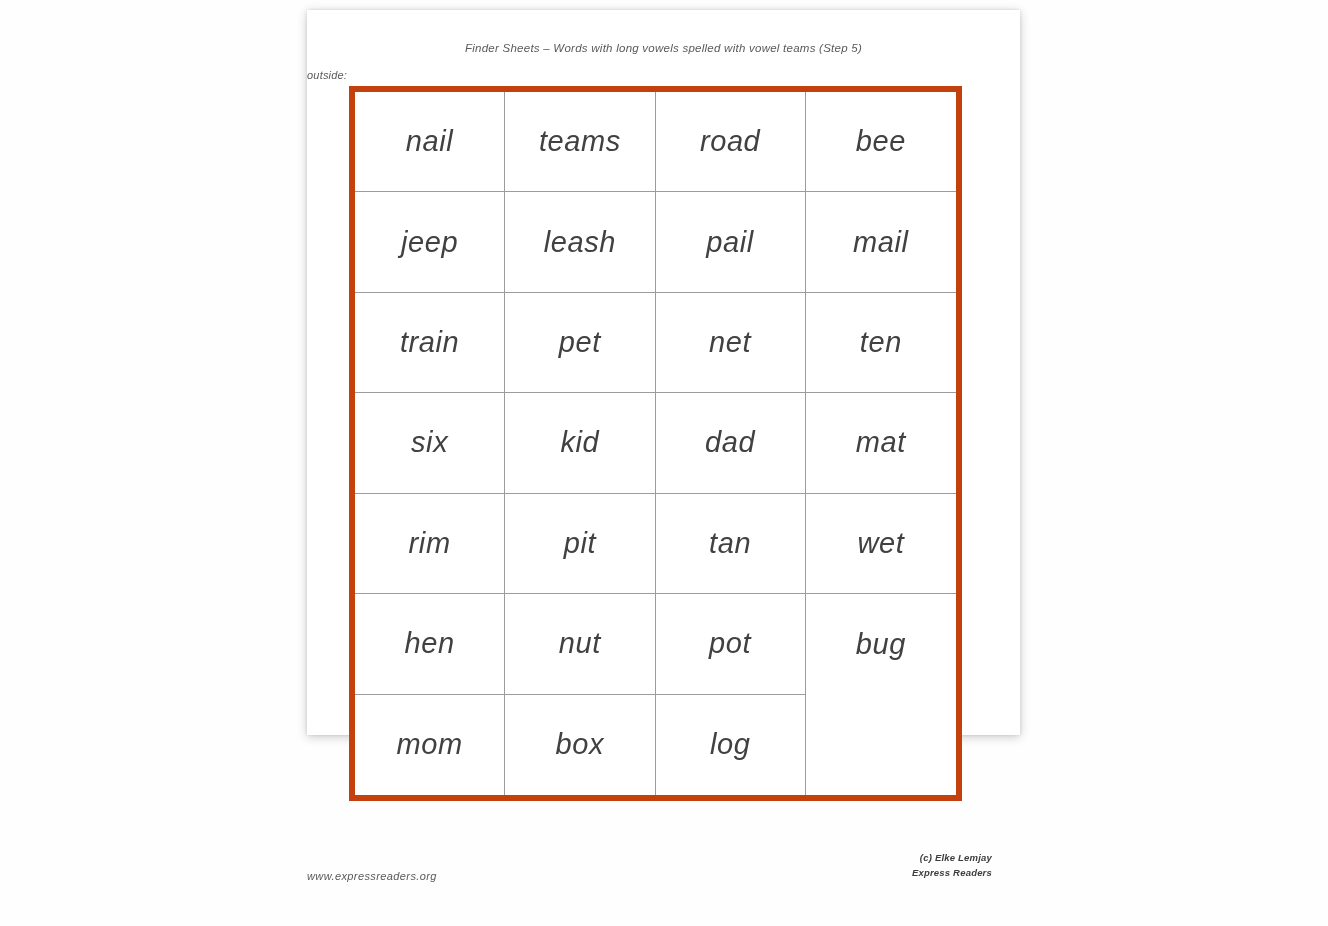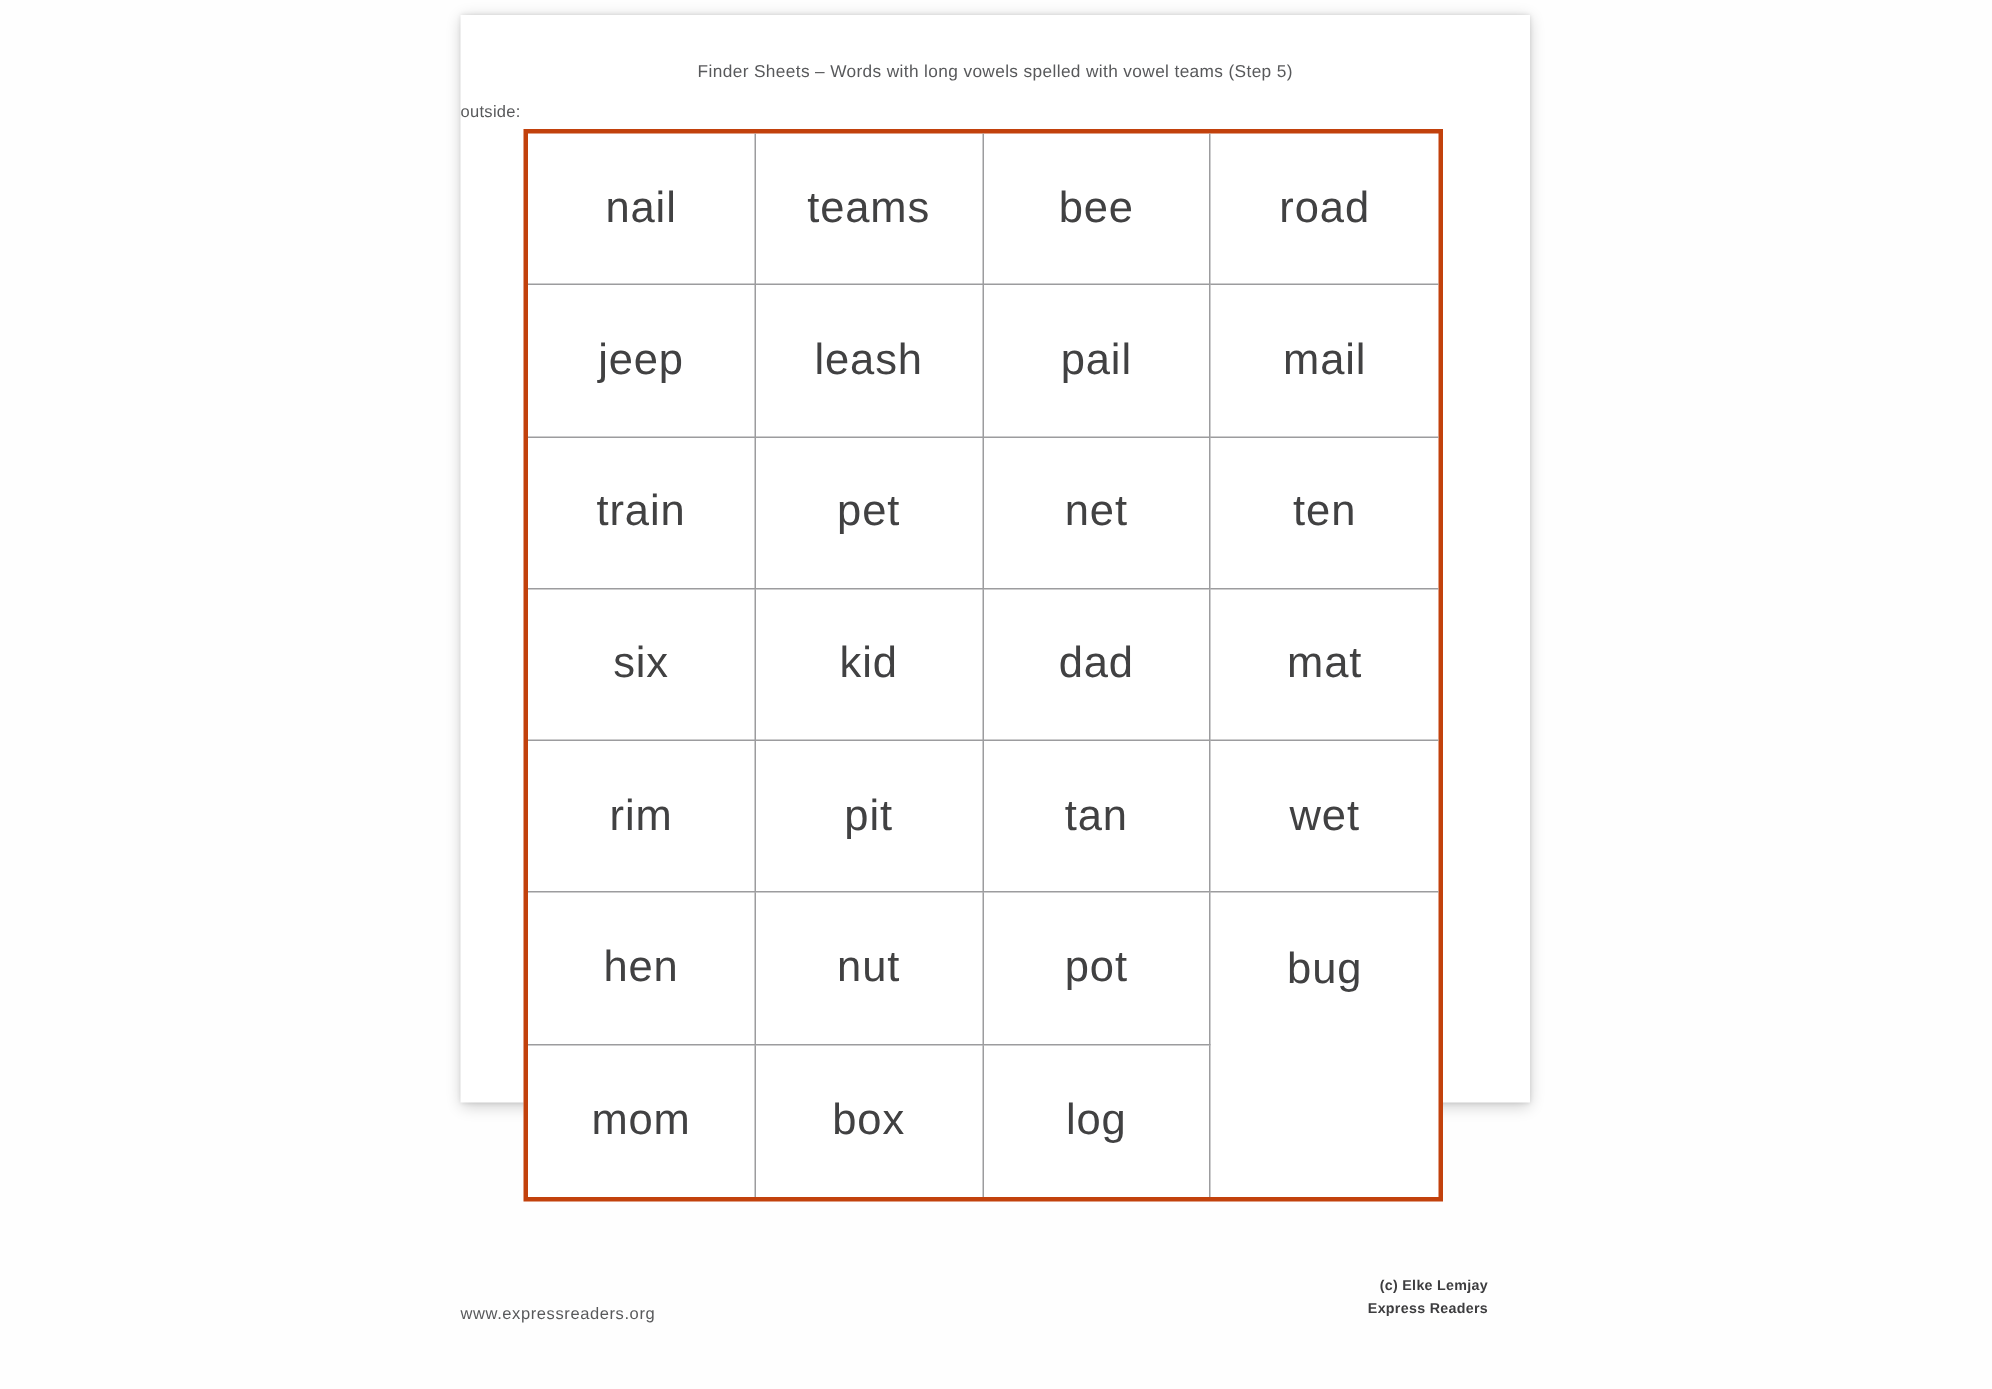--- a/index.html
+++ b/index.html
@@ -13,20 +13,21 @@
     position: relative;
     width: 1328px; height: 926px;
     background: #fefefe;
   }
   .sheet {
     position: absolute;
     left: 307px; top: 10px;
     width: 713px; height: 725px;
     background: #ffffff;
     box-shadow: 0 2px 10px rgba(0,0,0,0.20), 0 0 3px rgba(0,0,0,0.12);
+    font-style: italic;
   }
   .doc-title {
     position: absolute;
     top: 32px; left: 0; right: 0;
     text-align: center;
     font-size: 11.5px;
     letter-spacing: 0.25px;
     color: #58595b;
   }
   .grid-label {
@@ -36,21 +37,21 @@
     letter-spacing: 0.2px;
     color: #58595b;
   }
   .word-grid {
     position: absolute;
     left: 42px; top: 76px;
     width: 613px; height: 715px;
     display: grid;
     grid-template-columns: repeat(4, 1fr);
     grid-template-rows: repeat(7, 1fr);
-    border: 3px solid #c2410c;
+    border: 6px solid #c2410c;
     background: #ffffff;
   }
   .cell {
     display: flex;
     align-items: center;
     justify-content: center;
     border-right: 1px solid #9c9c9e;
     border-bottom: 1px solid #9c9c9e;
     font-size: 29px;
     letter-spacing: 0.6px;
@@ -82,22 +83,22 @@
 <div class="canvas">
   <div class="sheet">
 
     <div class="doc-title">Finder Sheets – Words with long vowels spelled with vowel teams (Step 5)</div>
 
     <div class="grid-label">outside:</div>
 
     <div class="word-grid">
       <div class="cell">nail</div>
       <div class="cell">teams</div>
+      <div class="cell">road</div>
       <div class="cell">bee</div>
-      <div class="cell">road</div>
       <div class="cell">jeep</div>
       <div class="cell">leash</div>
       <div class="cell">pail</div>
       <div class="cell">mail</div>
       <div class="cell">train</div>
       <div class="cell">pet</div>
       <div class="cell">net</div>
       <div class="cell">ten</div>
       <div class="cell">six</div>
       <div class="cell">kid</div>

